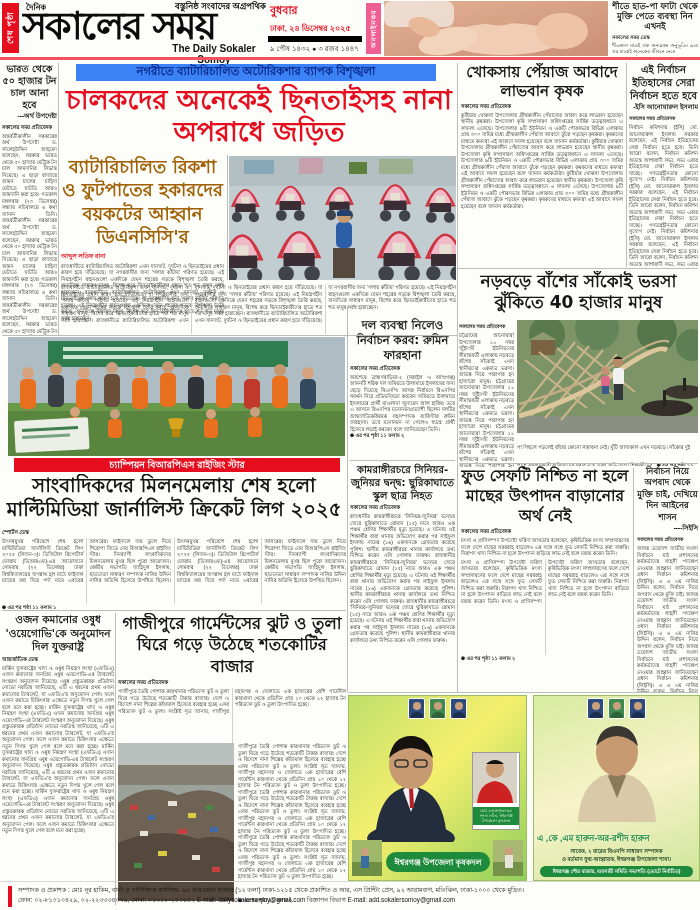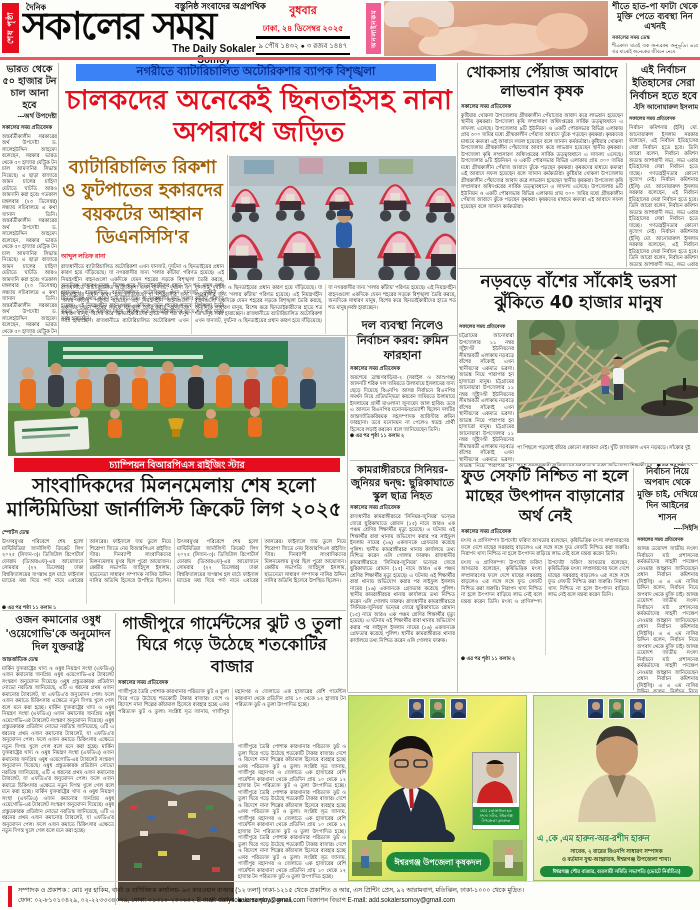--- a/index.html
+++ b/index.html
@@ -11,42 +11,42 @@
   .hl{font-weight:800;color:#151515;text-align:center;font-family:"DejaVu Sans","Liberation Sans",sans-serif;}
   .body-txt{font-size:5px;line-height:1.3;text-align:justify;color:#222;}
   .reporter{font-size:5.2px;font-weight:700;color:#111;margin:2px 0 1px 0;}
   .byline{font-weight:700;color:#111;text-align:right;}
   .contin{font-weight:700;font-size:5px;color:#111;}
   .rule{position:absolute;background:#bdbdb8;}
   .cols2{column-count:2;column-gap:6px;column-rule:1px solid #d2d2cc;}
   .cols3{column-count:3;column-gap:6px;column-rule:1px solid #d2d2cc;}
   .cols4{column-count:4;column-gap:6px;column-rule:1px solid #d2d2cc;}
   .datebox{font-size:7px;color:#222;}
-  .datebox .row{border-bottom:3px solid #000000;padding:1px 2px;}
+  .datebox .row{border-bottom:6px solid #000000;padding:1px 2px;}
   .chip{width:15px;height:19px;border:1px solid #fff;border-radius:2px;position:relative;overflow:hidden;}
   .chip .head{position:absolute;left:50%;top:3px;transform:translateX(-50%);width:8px;height:8px;border-radius:50%;background:#caa07e;}
   .chip .torso{position:absolute;left:50%;bottom:-2px;transform:translateX(-50%);width:13px;height:8px;border-radius:6px 6px 0 0;}
   .adbase{border:1px solid #9cc063;}
 </style>
 </head>
 <body>
 
 <div class="page">
 
   <div class="abs vtab" style="left:2px;top:3px;width:17px;height:50px;background:#e60d1e;font-size:8px;">শেষ পৃষ্ঠা</div>
 
   <div class="abs" style="left:26px;top:1px;font-size:8px;font-weight:700;">দৈনিক</div>
 
   <div class="abs" style="left:22px;top:6px;width:244px;height:48px;font-size:38px;font-weight:900;letter-spacing:-2px;color:#0b0b0b;font-family:'DejaVu Sans','Liberation Sans',sans-serif;line-height:1.1;white-space:nowrap;">সকালের সময়</div>
 
   <div class="abs" style="left:150px;top:0px;width:116px;text-align:right;font-size:8.5px;font-weight:700;">বস্তুনিষ্ঠ সংবাদের অগ্রপথিক</div>
 
   <div class="abs" style="left:160px;top:43px;width:108px;text-align:center;font-size:10px;font-weight:700;color:#111;">The Daily Sokaler Somoy</div>
 
-  <div class="abs datebox" style="left:256px;top:1px;width:94px;height:54px;text-align:center;">
+  <div class="abs datebox" style="left:268px;top:1px;width:94px;height:54px;">
     <div class="row" style="font-size:11px;font-weight:800;color:#e60d1e;border-bottom:none;padding-bottom:0;">বুধবার</div>
     <div class="row" style="font-size:8px;font-weight:700;color:#e60d1e;">ঢাকা, ২৪ ডিসেম্বর ২০২৫</div>
     <div class="row">৯ পৌষ ১৪৩২ ● ৩ রজব ১৪৪৭</div>
     <div class="row">বর্ষ ৯, সংখ্যা ৩৪০</div>
 
   </div>
 
   <div class="abs vtab" style="left:366px;top:3px;width:15px;height:51px;background:#ef5f93;font-size:6.5px;">অনলাইনকম</div>
 
   <div class="abs" style="left:384px;top:1px;width:314px;height:55px;">
@@ -264,21 +264,21 @@
           <rect x="0" y="10" width="14" height="20" rx="4" fill="#e8701f"></rect>
         </g>
     </g>
     <rect x="6" y="84" width="74" height="32" rx="2" fill="#ecefe6" transform="rotate(-3 6 84)"></rect>
     <rect x="14" y="92" width="56" height="3" fill="#3f7d4e" transform="rotate(-3 14 92)"></rect>
     <rect x="14" y="99" width="48" height="3" fill="#7aa383" transform="rotate(-3 14 99)"></rect>
     <path d="M160 82 q8 -2 16 0 l-3 10 q-5 3 -10 0z" fill="#d9a520"></path>
     <rect x="164" y="92" width="8" height="8" fill="#b8860b"></rect>
   </svg>
 
-  <div class="abs" style="left:14px;top:458px;width:326px;height:14px;background:#e60d1e;display:flex;align-items:center;justify-content:center;text-decoration:underline;">
+  <div class="abs" style="left:14px;top:458px;width:326px;height:14px;background:#e60d1e;display:flex;align-items:center;justify-content:center;">
     <span style="color:#fff;font-weight:700;font-size:9.5px;">চ্যাম্পিয়ন বিআরপিএস রাইজিং স্টার</span>
   </div>
 
   <div class="abs hl" style="left:2px;top:474px;width:344px;font-size:19.5px;line-height:1.25;">সাংবাদিকদের মিলনমেলায় শেষ হলো মাল্টিমিডিয়া জার্নালিস্ট ক্রিকেট লিগ ২০২৫</div>
 
   <div class="abs" style="left:2px;top:527px;width:344px;height:82px;">
     <div class="reporter">স্পোর্টস ডেস্ক</div>
     <div class="body-txt cols4" style="height:66px;">উৎসবমুখর পরিবেশে শেষ হলো মাল্টিমিডিয়া জার্নালিস্ট ক্রিকেট লিগ ২০২৫ (সিজন-৩)। ডিজিটাল রিপোর্টার্স ফোরাম (ডিআরএফ)-এর আয়োজনে সোমবার (২২ ডিসেম্বর) ঢাকা বিশ্ববিদ্যালয়ের জগন্নাথ হল মাঠে ফাইনাল ম্যাচের মধ্য দিয়ে পর্দা নামে এবারের আসরের। ফাইনালে জয় তুলে নিয়ে শিরোপা জিতে নেয় বিআরপিএস রাইজিং স্টার। দিনব্যাপী সাংবাদিকদের মিলনমেলায় মুখর ছিল পুরো আয়োজন। কেন্দ্রীয় সভাপতি জাহিদুল ইসলাম, ছাত্রনেতা সাধারণ সম্পাদক নাসির উদ্দিন নাসির অতিথি হিসেবে উপস্থিত ছিলেন। উৎসবমুখর পরিবেশে শেষ হলো মাল্টিমিডিয়া জার্নালিস্ট ক্রিকেট লিগ ২০২৫ (সিজন-৩)। ডিজিটাল রিপোর্টার্স ফোরাম (ডিআরএফ)-এর আয়োজনে সোমবার (২২ ডিসেম্বর) ঢাকা বিশ্ববিদ্যালয়ের জগন্নাথ হল মাঠে ফাইনাল ম্যাচের মধ্য দিয়ে পর্দা নামে এবারের আসরের। ফাইনালে জয় তুলে নিয়ে শিরোপা জিতে নেয় বিআরপিএস রাইজিং স্টার। দিনব্যাপী সাংবাদিকদের মিলনমেলায় মুখর ছিল পুরো আয়োজন। কেন্দ্রীয় সভাপতি জাহিদুল ইসলাম, ছাত্রনেতা সাধারণ সম্পাদক নাসির উদ্দিন নাসির অতিথি হিসেবে উপস্থিত ছিলেন।</div>
     <div class="contin">◉ এর পর পৃষ্ঠা ১১ কলাম ১</div>
   </div>

